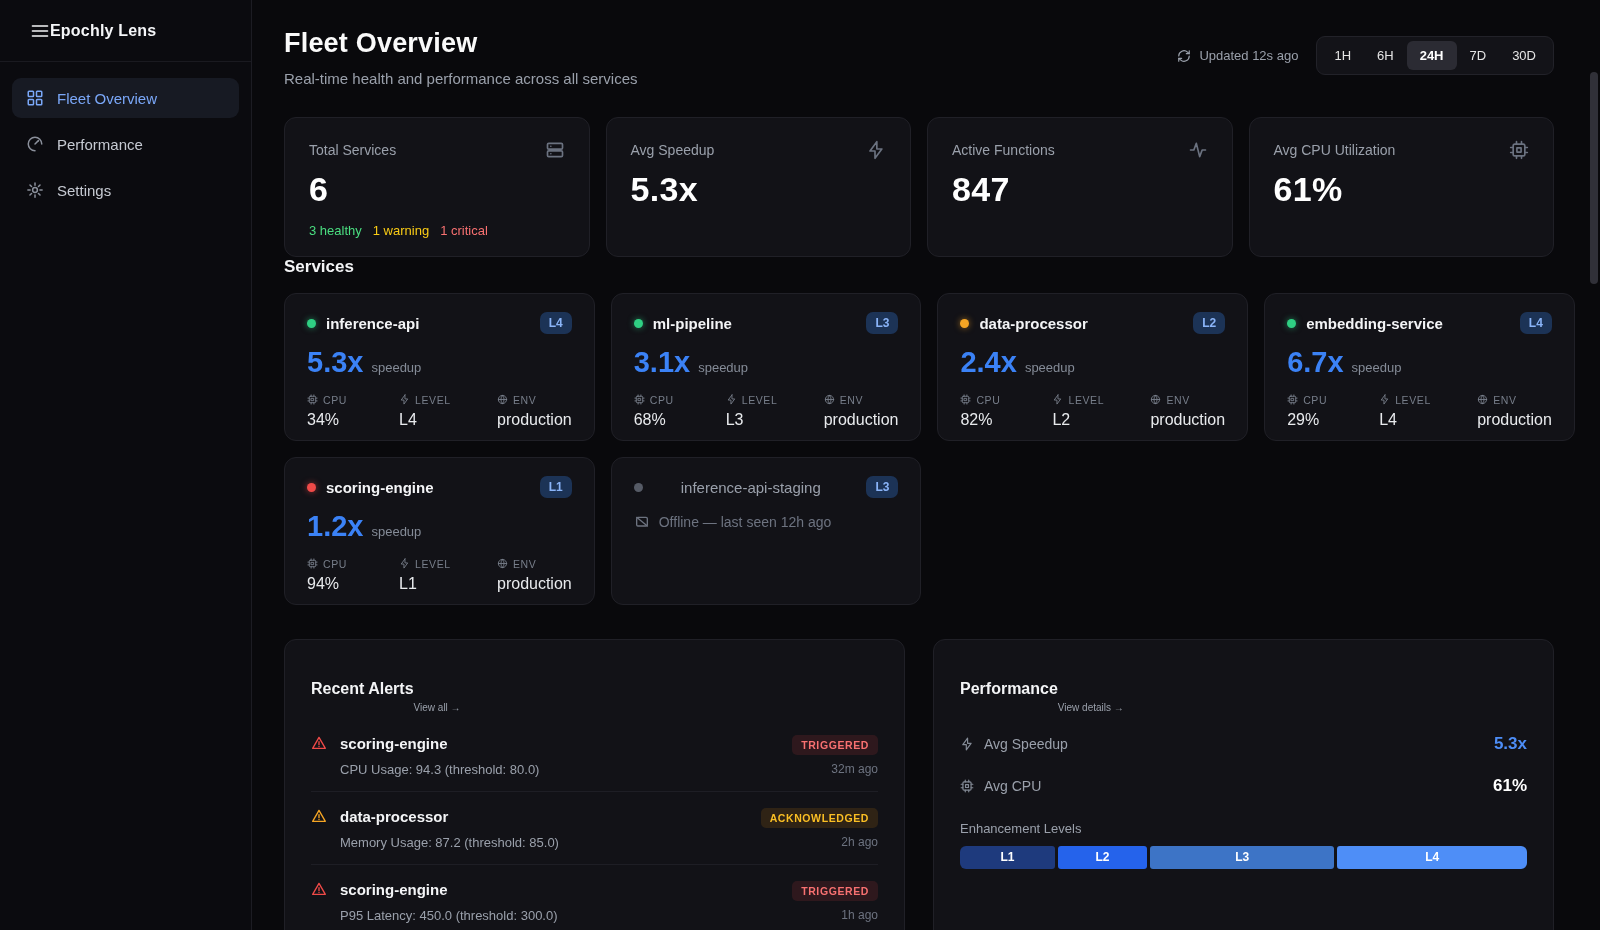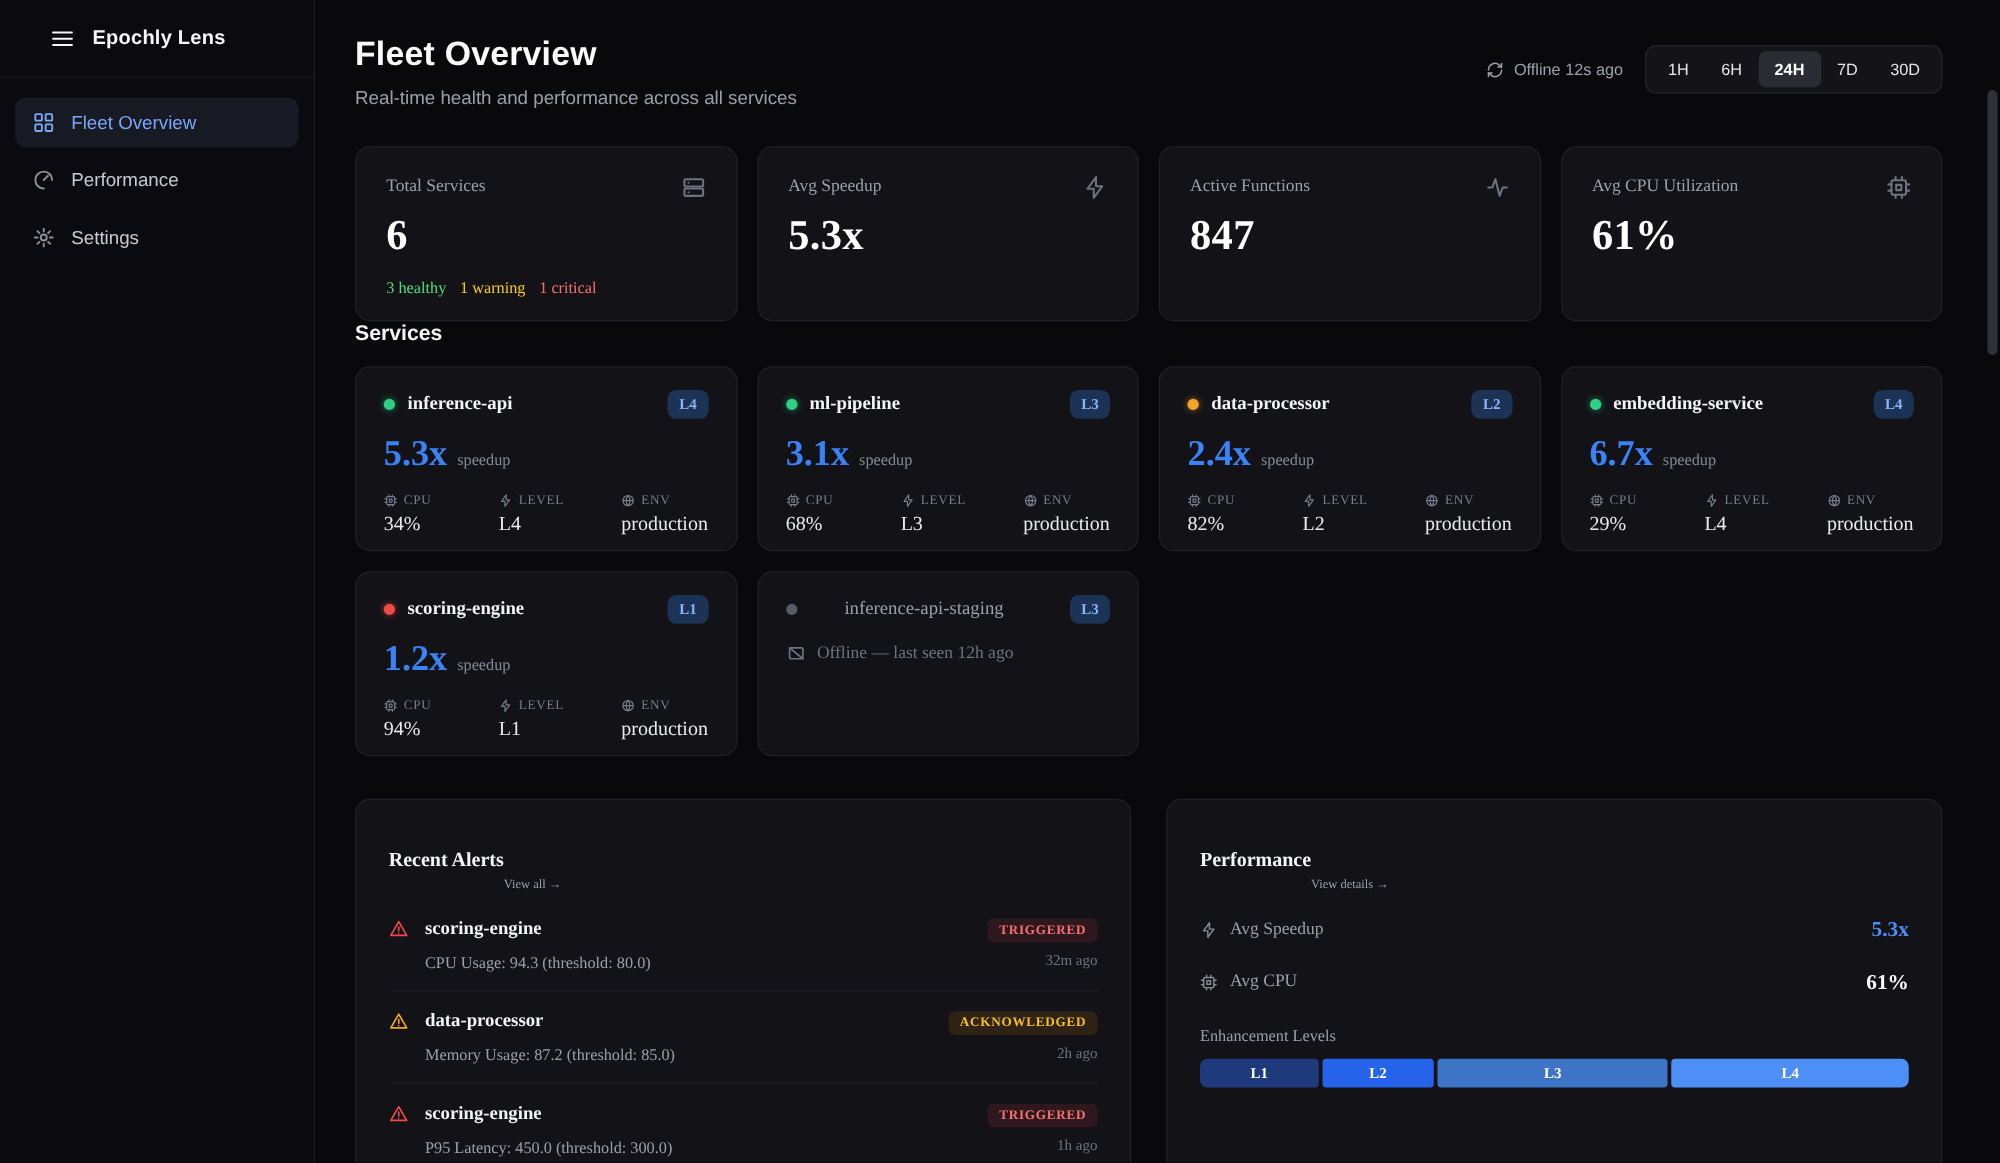--- a/index.html
+++ b/index.html
@@ -15,42 +15,42 @@
   .icon { display:inline-flex; flex:none; align-items:center; justify-content:center; }
   .icon svg { width:100%; height:100%; fill:none; stroke:currentColor; stroke-width:2; stroke-linecap:round; stroke-linejoin:round; }
   .i20 { width:20px; height:20px; }
   .i18 { width:18px; height:18px; }
   .i16 { width:16px; height:16px; }
   .i14 { width:14px; height:14px; }
   .i11 { width:11px; height:11px; }
 
   
   .sidebar { width:252px; height:100%; background:#0b0b0f; border-right:1px solid #1c1c23; flex:none; }
-  .sidebar-header { display:flex; align-items:center; gap:14px; padding:0 40px; height:62px; border-bottom:1px solid #1a1a20; color:#f5f6f8; }
+  .sidebar-header { display:flex; align-items:center; padding:0 30px; height:62px; border-bottom:1px solid #1a1a20; color:#f5f6f8; }
   .app-title { font-size:16px; font-weight:700; letter-spacing:.2px; }
   .nav { padding:16px 12px; display:flex; flex-direction:column; gap:6px; }
   .nav-item { display:flex; align-items:center; gap:13px; padding:11px 14px; border-radius:9px; color:#c6cad2; font-size:15px; cursor:pointer; }
   .nav-item .icon { color:#8b909b; }
   .nav-item.active { background:#171a23; color:#7aa7f8; }
   .nav-item.active .icon { color:#7aa7f8; }
 
   
   .main { flex:1; padding:28px 46px 0 32px; height:930px; overflow:hidden; }
   .page-header { display:flex; justify-content:space-between; align-items:flex-start; }
   .page-title { font-size:27px; font-weight:700; color:#fafafa; letter-spacing:.2px; }
   .page-subtitle { margin-top:11px; font-size:15px; color:#9aa0ab; }
   .header-right { display:flex; align-items:center; gap:18px; margin-top:8px; }
   .updated { display:flex; align-items:center; gap:8px; color:#9aa0ab; font-size:13px; }
   .range-control { display:flex; background:#131318; border:1px solid #222229; border-radius:9px; padding:4px; }
   .range-btn { background:transparent; border:0; color:#e5e5e5; font-family:inherit; font-size:13px; padding:7px 13px; border-radius:6px; cursor:pointer; }
   .range-btn.active { background:#2b2b33; color:#ffffff; font-weight:700; }
 
   
   .stats-grid { display:grid; grid-template-columns:repeat(4,1fr); gap:16px; margin-top:30px; }
-  .card { background:#121217; border:1px solid #202027; border-radius:12px;font-family:Liberation Serif, serif; }
+  .card { background:#121217; border:1px solid #202027; border-radius:12px; }
   .stat-card { padding:22px 24px; height:140px; }
   .stat-top { display:flex; justify-content:space-between; align-items:center; }
   .stat-label { font-size:14px; color:#9aa0ab; }
   .stat-top .icon { color:#6b7280; }
   .stat-value { margin-top:10px; font-size:34px; font-weight:700; color:#ffffff; letter-spacing:.3px; }
   .stat-status { margin-top:14px; display:flex; gap:11px; font-size:13px; }
   .c-green { color:#4ade80; } .c-yellow { color:#facc15; } .c-red { color:#f87171; }
 
   
   .section-title { font-size:17px; font-weight:700; color:#f3f4f6; }
@@ -167,21 +167,21 @@
       <div class="header-right">
         <div class="updated">
           <span class="icon i14">
             <svg viewBox="0 0 24 24">
                 <path d="M3 12a9 9 0 0 1 15-6.7L21 8"></path>
                 <path d="M21 3v5h-5"></path>
                 <path d="M21 12a9 9 0 0 1-15 6.7L3 16"></path>
                 <path d="M3 21v-5h5"></path>
               </svg>
           </span>
-          <span>Offline 12s ago</span>
+          <span>Updated 12s ago</span>
         </div>
         <div class="range-control">
           <button class="range-btn">1H</button>
           <button class="range-btn">6H</button>
           <button class="range-btn active">24H</button>
           <button class="range-btn">7D</button>
           <button class="range-btn">30D</button>
         </div>
       </div>
     </div>

